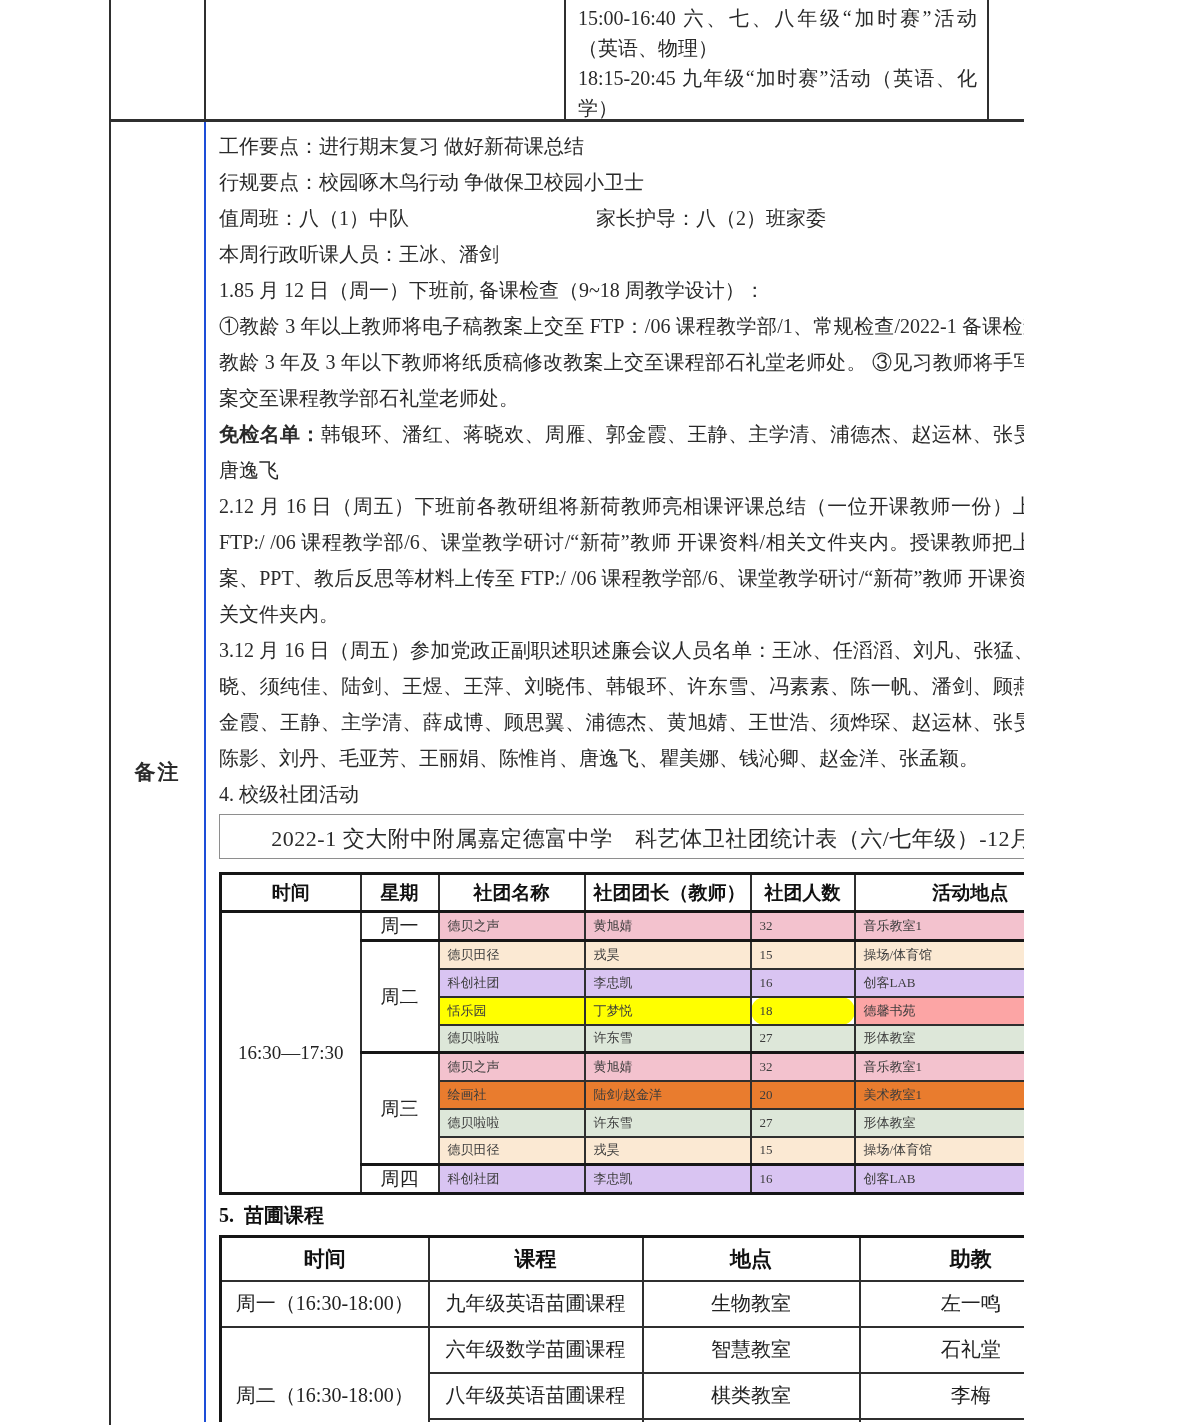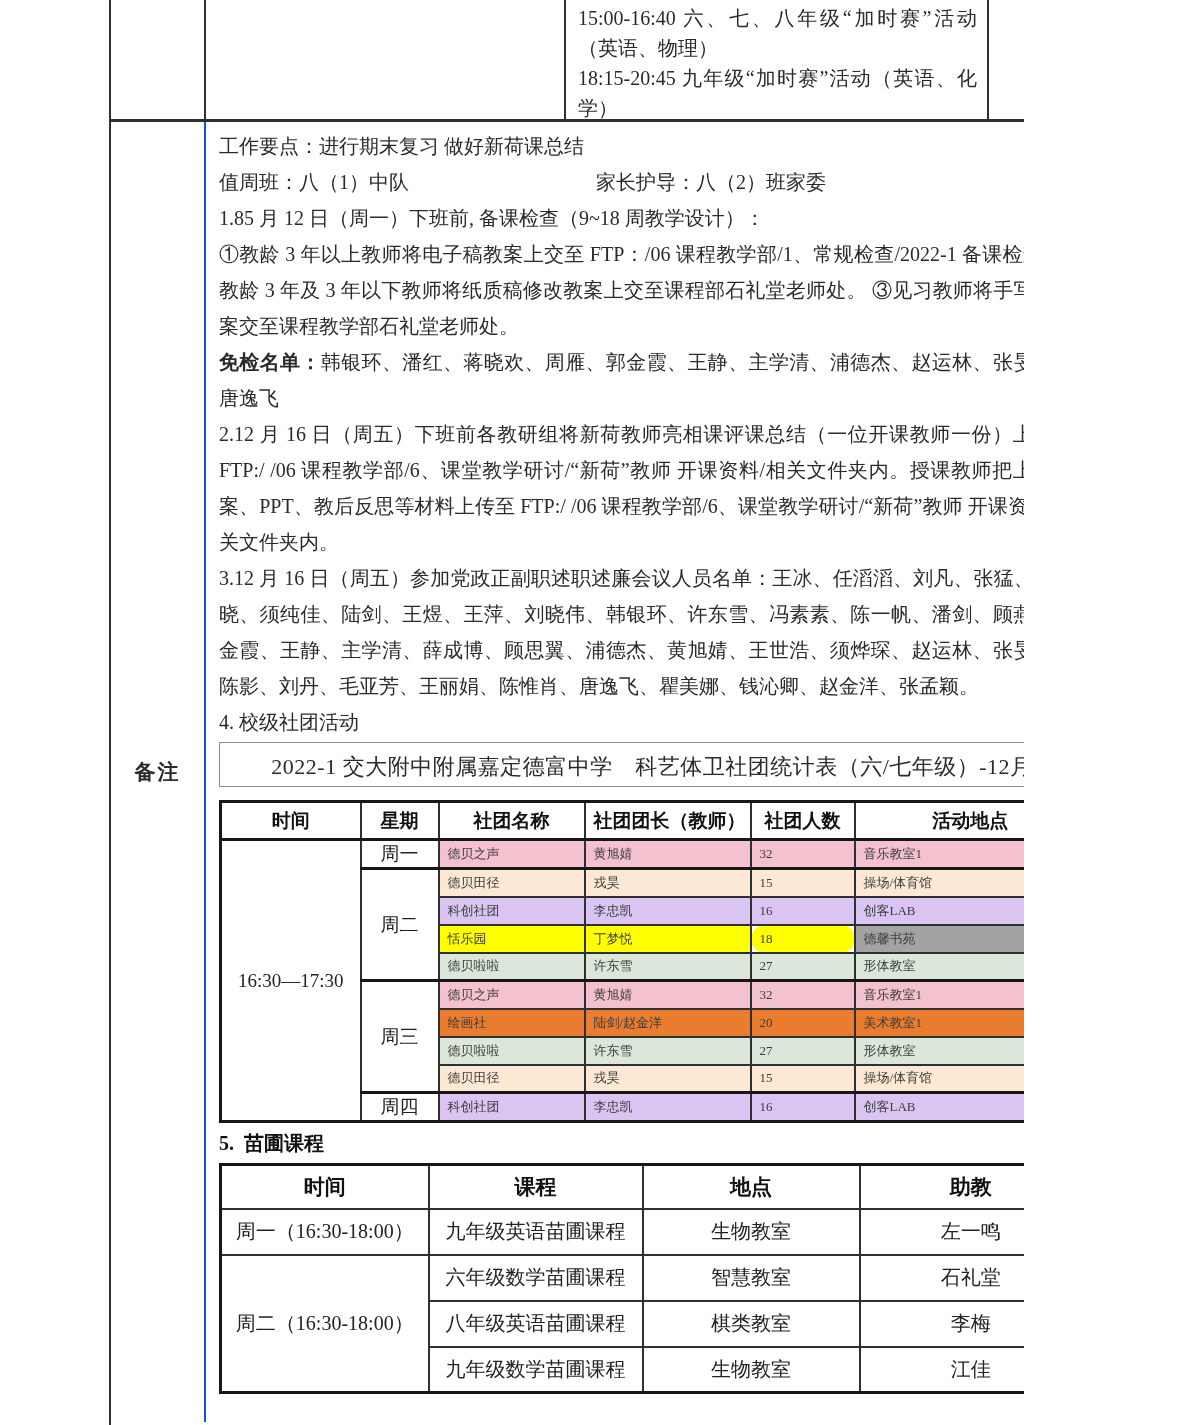--- a/index.html
+++ b/index.html
@@ -63,23 +63,25 @@
         <p>18:15-20:45 九年级“加时赛”活动（英语、化学）</p>
       </div>
       <div class="tcell"></div>
     </div>
 
     <div class="remarks">
       <div class="remarks-label">备注</div>
       <div class="remarks-content">
 
         <p class="para">工作要点：进行期末复习 做好新荷课总结</p>
+        <p class="para">行规要点：校园啄木鸟行动 争做保卫校园小卫士</p>
         <p class="para">
           <span class="duty-span">值周班：八（1）中队</span><span>家长护导：八（2）班家委</span>
         </p>
+        <p class="para">本周行政听课人员：王冰、潘剑</p>
         <p class="para">1.85 月 12 日（周一）下班前, 备课检查（9~18 周教学设计）：</p>
         <p class="para">①教龄 3 年以上教师将电子稿教案上交至 FTP：/06 课程教学部/1、常规检查/2022-1 备课检查/ ②教龄 3 年及 3 年以下教师将纸质稿修改教案上交至课程部石礼堂老师处。 ③见习教师将手写稿教案交至课程教学部石礼堂老师处。</p>
         <p class="para">
           <span class="b">免检名单：</span><span>韩银环、潘红、蒋晓欢、周雁、郭金霞、王静、主学清、浦德杰、赵运林、张旻洁、唐逸飞</span>
         </p>
         <p class="para">2.12 月 16 日（周五）下班前各教研组将新荷教师亮相课评课总结（一位开课教师一份）上传到 FTP:/ /06 课程教学部/6、课堂教学研讨/“新荷”教师 开课资料/相关文件夹内。授课教师把上课教案、PPT、教后反思等材料上传至 FTP:/ /06 课程教学部/6、课堂教学研讨/“新荷”教师 开课资料/相关文件夹内。</p>
         <p class="para">3.12 月 16 日（周五）参加党政正副职述职述廉会议人员名单：王冰、任滔滔、刘凡、张猛、常丽晓、须纯佳、陆剑、王煜、王萍、刘晓伟、韩银环、许东雪、冯素素、陈一帆、潘剑、顾燕、郭金霞、王静、主学清、薛成博、顾思翼、浦德杰、黄旭婧、王世浩、须烨琛、赵运林、张旻洁、陈影、刘丹、毛亚芳、王丽娟、陈惟肖、唐逸飞、瞿美娜、钱沁卿、赵金洋、张孟颖。</p>
         <p class="para">4. 校级社团活动</p>
 
         <div class="club-title">2022-1 交大附中附属嘉定德富中学　科艺体卫社团统计表（六/七年级）-12月</div>
@@ -122,21 +124,21 @@
             <tr>
               <td style="background: rgb(217, 196, 242);">科创社团</td>
               <td style="background: rgb(217, 196, 242);">李忠凯</td>
               <td style="background: rgb(217, 196, 242);">16</td>
               <td style="background: rgb(217, 196, 242);">创客LAB</td>
             </tr>
             <tr>
               <td style="background: rgb(255, 255, 0);">恬乐园</td>
               <td style="background: rgb(255, 255, 0);">丁梦悦</td>
               <td style="background: rgb(255, 255, 0); border-radius: 14px;">18</td>
-              <td style="background: #a3a3a3;">德馨书苑</td>
+              <td style="background: #fca5a5;">德馨书苑</td>
             </tr>
             <tr>
               <td style="background: rgb(221, 231, 217);">德贝啦啦</td>
               <td style="background: rgb(221, 231, 217);">许东雪</td>
               <td style="background: rgb(221, 231, 217);">27</td>
               <td style="background: rgb(221, 231, 217);">形体教室</td>
             </tr>
             <tr class="grp">
               <td class="day-c" rowspan="4">周三</td>
               <td style="background: rgb(243, 194, 206);">德贝之声</td>

